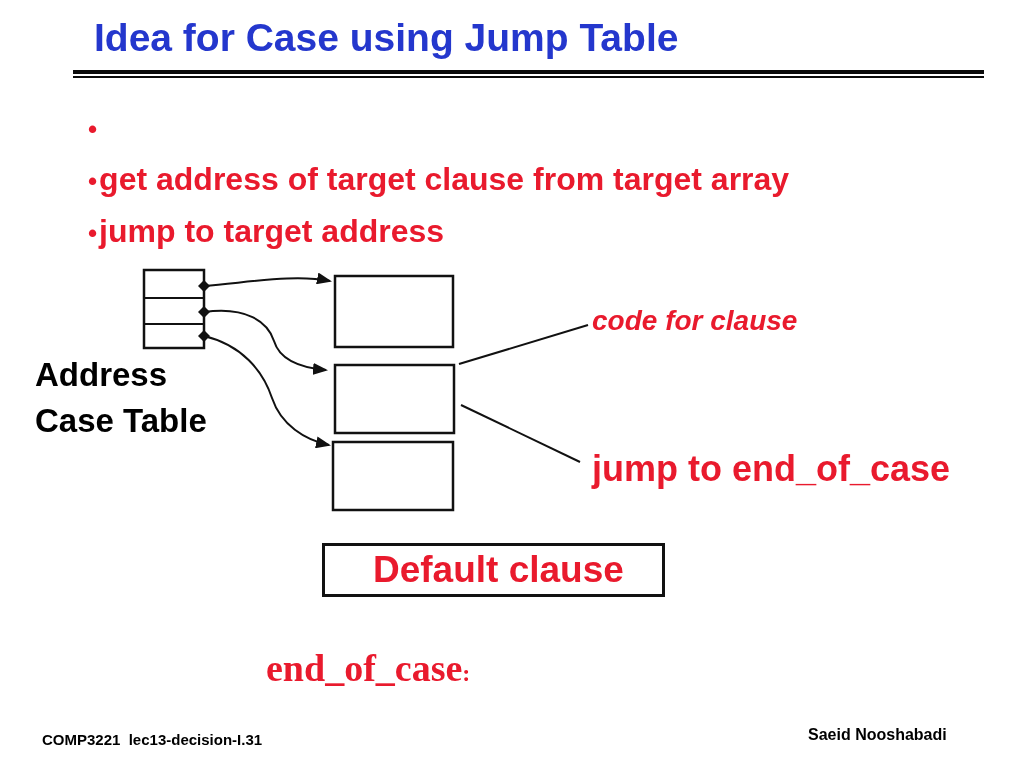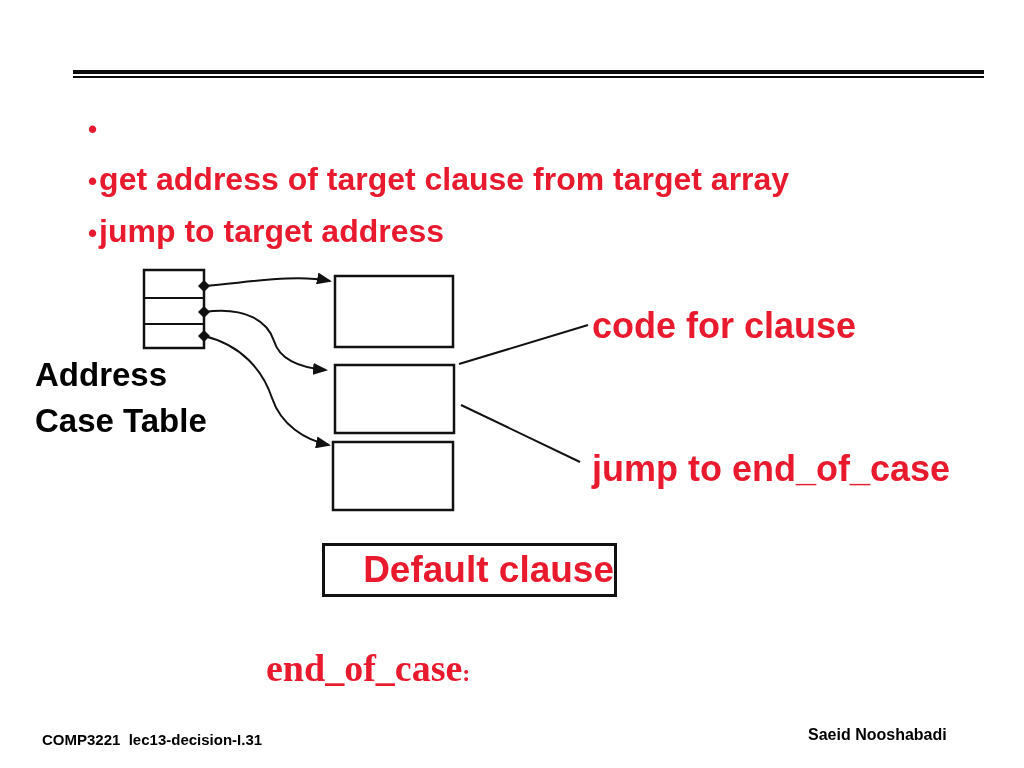--- a/index.html
+++ b/index.html
@@ -37,39 +37,41 @@
     left: 35px; top: 352px;
     color: #000000;
     font-size: 33px;
     font-weight: bold;
     line-height: 46px;
     white-space: nowrap;
   }
   #code-label {
     left: 592px; top: 305px;
     color: #e91a2d;
-    font-size: 36px;
+    font-size: 28px;
     font-weight: bold;
     white-space: nowrap;
+    font-style: italic;
   }
   #jump-label {
     left: 592px; top: 448px;
     color: #e91a2d;
     font-size: 36px;
     font-weight: bold;
     white-space: nowrap;
   }
   #default-box {
     left: 322px; top: 543px;
     width: 289px; height: 48px;
     border: 3px solid #111111;
     background: #ffffff;
     display: flex;
     align-items: center;
-    justify-content: flex-end;
+    justify-content: flex-start;
+    padding-left: 48px;
   }
   #default-box .boxed-text {
     color: #e91a2d;
     font-size: 37px;
     font-weight: bold;
     white-space: nowrap;
   }
   #end-label {
     left: 266px; top: 646px;
     color: #e91a2d;
@@ -92,20 +94,21 @@
     font-size: 16px;
     font-weight: bold;
     white-space: nowrap;
   }
 </style>
 </head>
 <body>
 
 <div id="slide">
 
+  <div id="title" class="abs">Idea for Case using Jump Table</div>
   <div id="title-rule-top" class="abs"></div>
   <div id="title-rule-bottom" class="abs"></div>
 
   <div id="bullets" class="abs">
     <div class="bullet-row">
       <span class="bullet-glyph">•</span>
     </div>
     <div class="bullet-row">
       <span class="bullet-glyph">•</span>
       <span>get address of target clause from target array</span>

